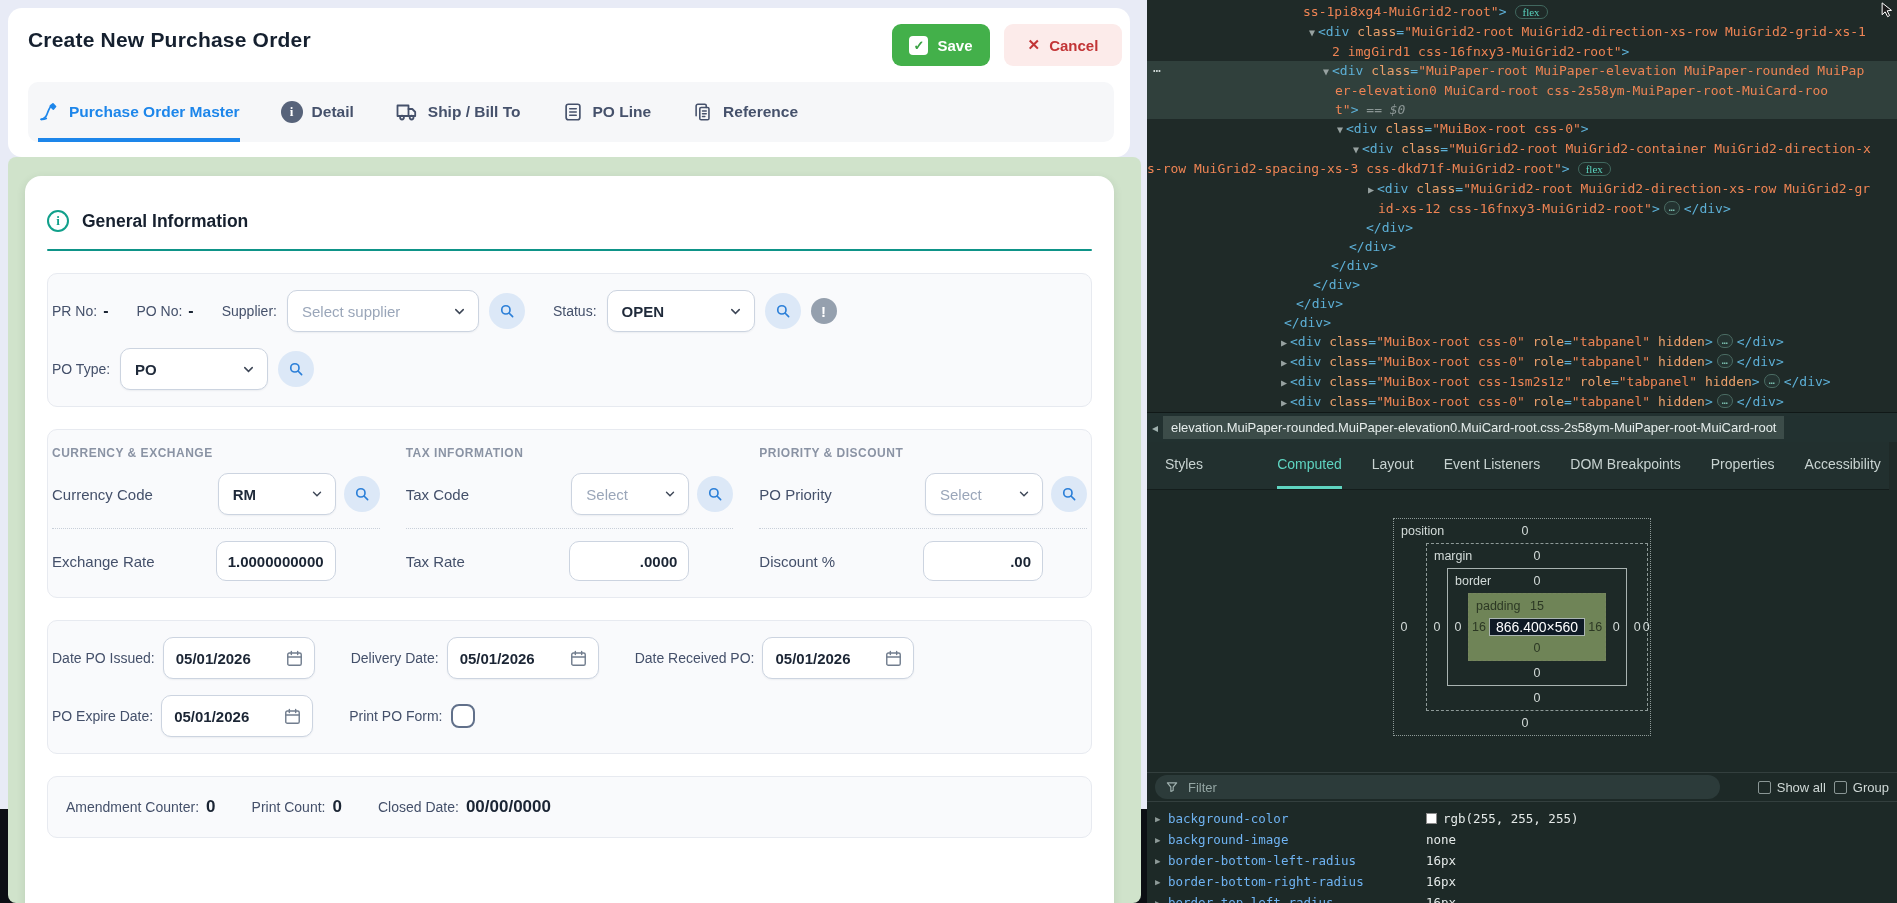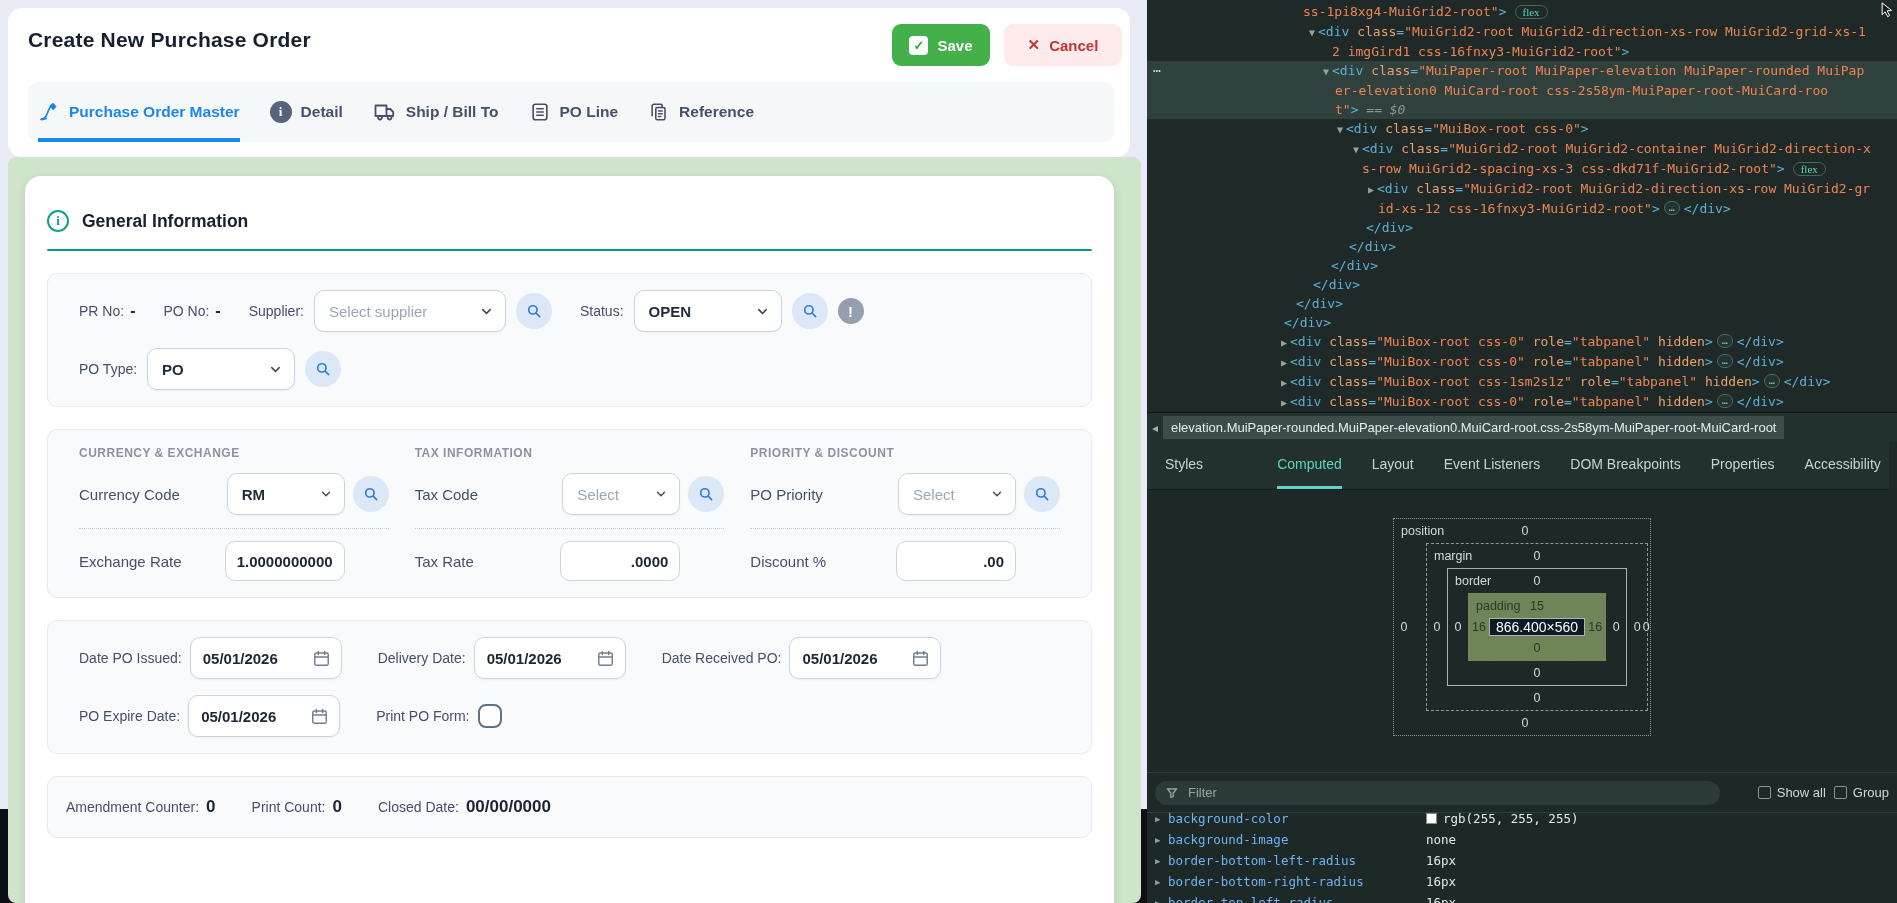--- a/index.html
+++ b/index.html
@@ -9,34 +9,34 @@
   
   .app{position:absolute;left:0;top:0;width:1147px;height:809px;background:#e8ebf6;}
   .header-card{position:absolute;left:8px;top:8px;width:1122px;height:149px;background:#fff;border-radius:14px;}
   .page-title{position:absolute;left:20px;top:20px;margin:0;font-size:21px;font-weight:800;color:#15202f;letter-spacing:.2px;}
   .actions{position:absolute;right:8px;top:16px;display:flex;gap:14px;}
   .btn{display:flex;align-items:center;justify-content:center;gap:9px;height:42px;border:none;border-radius:9px;font-size:15px;font-weight:700;cursor:pointer;font-family:inherit;}
   .btn-save{width:98px;background:#43b04a;color:#fff;}
   .save-ic{width:19px;height:19px;background:#fff;border-radius:4px;display:flex;align-items:center;justify-content:center;color:#3aa244;font-size:13px;font-weight:900;}
   .btn-cancel{width:118px;background:#fcebea;color:#c23436;}
   .cancel-x{font-size:15px;font-weight:900;color:#c23436;}
-  .tabstrip{position:absolute;left:20px;right:16px;top:74px;height:60px;background:#f6f7f9;border-radius:10px;display:flex;align-items:stretch;gap:30px;padding:0 10px;}
+  .tabstrip{position:absolute;left:20px;right:16px;top:74px;height:60px;background:#f6f7f9;border-radius:10px;display:flex;align-items:stretch;gap:41px;padding:0 10px;}
   .tab{display:flex;align-items:center;gap:9px;font-size:15.5px;font-weight:600;color:#45516b;border-bottom:4px solid transparent;padding-top:4px;cursor:pointer;}
   .tab.active{color:#1d86ea;border-bottom-color:#1d86ea;}
   .tab svg{flex:0 0 auto;}
   .circle-ic{width:22px;height:22px;border-radius:50%;background:#57637a;color:#fff;display:flex;align-items:center;justify-content:center;font-size:13px;font-weight:800;font-family:"Liberation Serif",serif;}
 
   .green{position:absolute;left:8px;top:157px;width:1133px;height:746px;background:#d0e3cb;border-radius:8px;}
   .card{position:absolute;left:17px;top:19px;width:1089px;height:745px;background:#fff;border-radius:16px;box-shadow:0 3px 10px rgba(40,60,40,.12);padding:0 22px;}
   .gi{margin-top:34px;display:flex;align-items:center;gap:13px;}
   .gi-ic{width:22px;height:22px;border-radius:50%;border:2px solid #11a08b;color:#11a08b;display:flex;align-items:center;justify-content:center;font-size:13px;font-weight:800;font-family:"Liberation Serif",serif;}
   .gi h2{margin:0;font-size:17.5px;font-weight:800;color:#16202e;}
   .rule{margin-top:17px;height:2px;background:#0e9488;border-radius:2px;}
 
-  .fbox{margin-top:22px;background:#f9fafc;border:1px solid #e7eaf0;border-radius:10px;padding:16px 31px;}
+  .fbox{margin-top:22px;background:#f9fafc;border:1px solid #e7eaf0;border-radius:10px;padding:16px 4px;}
   .row{display:flex;align-items:center;}
   .row + .row{margin-top:16px;}
   .lb{font-size:14px;color:#44506a;white-space:nowrap;}
   .dash{font-size:16px;font-weight:700;color:#1b2534;margin-left:6px;}
   .pair{display:flex;align-items:center;}
   .sel-box{height:42px;border:1px solid #ccd4e0;border-radius:10px;background:#fff;display:flex;align-items:center;justify-content:space-between;padding:0 11px 0 14px;font-size:15px;font-weight:700;color:#1f2a3a;box-shadow:0 1px 2px rgba(20,30,60,.06);cursor:pointer;}
   .sel-box .ph{color:#9aa6b9;font-weight:400;}
   .search{width:36px;height:36px;border:none;border-radius:50%;background:#dce8f7;display:flex;align-items:center;justify-content:center;cursor:pointer;}
   .warn-ic{width:26px;height:26px;border-radius:50%;background:#95a0ae;color:#fff;display:flex;align-items:center;justify-content:center;font-size:15px;font-weight:800;}
 
@@ -88,21 +88,21 @@
   .bm > .rv{grid-area:2/3;place-self:center;}
   .bm > .bv{grid-area:3/2;place-self:center;}
   .bm > .bm,.bm > .bm-content{grid-area:2/2;width:100%;height:100%;}
   .r0{position:absolute;left:246px;top:28px;width:258px;height:218px;border:1px dotted #8e9a98;}
   .r1{border:1px dashed #8e9a98;margin-left:12px;}
   .r2{border:1px solid #a9b3b1;}
   .r3{border:1px dashed #77855f;background:#6f8457;}
   .r3 > .rl,.r3 > .tv,.r3 > .lv,.r3 > .rv,.r3 > .bv{color:#2c3824;}
   .bm-content{background:#0f1a26;border:1px solid #aab4b2;color:#fff;display:flex;align-items:center;justify-content:center;font-size:14px;cursor:default;}
 
-  .filterbar{position:absolute;top:282px;left:0;right:0;height:41px;border-top:1px solid #333f3e;border-bottom:1px solid #333f3e;display:flex;align-items:center;padding:0 8px;gap:8px;}
+  .filterbar{position:absolute;top:282px;left:0;right:0;height:30px;border-top:1px solid #333f3e;border-bottom:1px solid #333f3e;display:flex;align-items:center;padding:0 8px;gap:8px;}
   .fpill{flex:0 0 565px;height:24px;border-radius:12px;background:#2c3b3a;display:flex;align-items:center;gap:7px;padding:0 10px;}
   .fpill input{flex:1;background:transparent;border:none;outline:none;color:#cfd8d6;font-size:13px;font-family:inherit;}
   .fpill input::placeholder{color:#93a5a3;}
   .fspace{flex:1;}
   .cblab{display:flex;align-items:center;gap:6px;color:#cfd8d6;font-size:13px;cursor:pointer;white-space:nowrap;}
   .cbx{width:13px;height:13px;border:1px solid #8a9695;border-radius:2px;background:transparent;}
 
   .props{position:absolute;top:318px;left:0;right:0;}
   .prow{height:21px;display:flex;align-items:center;padding-left:8px;font-family:"DejaVu Sans Mono",monospace;font-size:12.5px;cursor:pointer;}
   .parr{color:#8e9a98;width:13px;font-size:9px;}
@@ -391,21 +391,21 @@
   <section class="devtools">
     <div class="el-tree" id="el-tree">
         <div class="cl" style="padding-left: 156px;"><span class="cs">ss-1pi8xg4-MuiGrid2-root"</span><span class="ct">&gt;</span><span class="cb">flex</span></div>
         <div class="cl" style="padding-left: 162px;"><span class="ca">▼</span><span class="ct">&lt;div </span><span class="cat">class</span><span class="ct">=</span><span class="cs">"MuiGrid2-root MuiGrid2-direction-xs-row MuiGrid2-grid-xs-1</span></div>
         <div class="cl" style="padding-left: 185px;"><span class="cs">2 imgGird1 css-16fnxy3-MuiGrid2-root"</span><span class="ct">&gt;</span></div>
         <div class="cl sel" style="padding-left: 176px;"><span class="gut">⋯</span><span class="ca">▼</span><span class="ct">&lt;div </span><span class="cat">class</span><span class="ct">=</span><span class="cs">"MuiPaper-root MuiPaper-elevation MuiPaper-rounded MuiPap</span></div>
         <div class="cl sel" style="padding-left: 188px;"><span class="cs">er-elevation0 MuiCard-root css-2s58ym-MuiPaper-root-MuiCard-roo</span></div>
         <div class="cl sel" style="padding-left: 188px;"><span class="cs">t"</span><span class="ct">&gt;</span><span class="cm"> == $0</span></div>
         <div class="cl" style="padding-left: 190px;"><span class="ca">▼</span><span class="ct">&lt;div </span><span class="cat">class</span><span class="ct">=</span><span class="cs">"MuiBox-root css-0"</span><span class="ct">&gt;</span></div>
         <div class="cl" style="padding-left: 206px;"><span class="ca">▼</span><span class="ct">&lt;div </span><span class="cat">class</span><span class="ct">=</span><span class="cs">"MuiGrid2-root MuiGrid2-container MuiGrid2-direction-x</span></div>
-        <div class="cl" style="padding-left: 215px;"><span class="cs">s-row MuiGrid2-spacing-xs-3 css-dkd71f-MuiGrid2-root"</span><span class="ct">&gt;</span><span class="cb">flex</span></div>
+        <div class="cl" style=""><span class="cs">s-row MuiGrid2-spacing-xs-3 css-dkd71f-MuiGrid2-root"</span><span class="ct">&gt;</span><span class="cb">flex</span></div>
         <div class="cl" style="padding-left: 221px;"><span class="ca">▶</span><span class="ct">&lt;div </span><span class="cat">class</span><span class="ct">=</span><span class="cs">"MuiGrid2-root MuiGrid2-direction-xs-row MuiGrid2-gr</span></div>
         <div class="cl" style="padding-left: 231px;"><span class="cs">id-xs-12 css-16fnxy3-MuiGrid2-root"</span><span class="ct">&gt;</span><span class="cp">…</span><span class="ct">&lt;/div&gt;</span></div>
         <div class="cl" style="padding-left: 219px;"><span class="ct">&lt;/div&gt;</span></div>
         <div class="cl" style="padding-left: 202px;"><span class="ct">&lt;/div&gt;</span></div>
         <div class="cl" style="padding-left: 184px;"><span class="ct">&lt;/div&gt;</span></div>
         <div class="cl" style="padding-left: 166px;"><span class="ct">&lt;/div&gt;</span></div>
         <div class="cl" style="padding-left: 149px;"><span class="ct">&lt;/div&gt;</span></div>
         <div class="cl" style="padding-left: 137px;"><span class="ct">&lt;/div&gt;</span></div>
         <div class="cl" style="padding-left: 134px;"><span class="ca">▶</span><span class="ct">&lt;div </span><span class="cat">class</span><span class="ct">=</span><span class="cs">"MuiBox-root css-0"</span><span class="ct"> </span><span class="cat">role</span><span class="ct">=</span><span class="cs">"tabpanel"</span><span class="ct"> </span><span class="cat">hidden</span><span class="ct">&gt;</span><span class="cp">…</span><span class="ct">&lt;/div&gt;</span></div>
         <div class="cl" style="padding-left: 134px;"><span class="ca">▶</span><span class="ct">&lt;div </span><span class="cat">class</span><span class="ct">=</span><span class="cs">"MuiBox-root css-0"</span><span class="ct"> </span><span class="cat">role</span><span class="ct">=</span><span class="cs">"tabpanel"</span><span class="ct"> </span><span class="cat">hidden</span><span class="ct">&gt;</span><span class="cp">…</span><span class="ct">&lt;/div&gt;</span></div>

